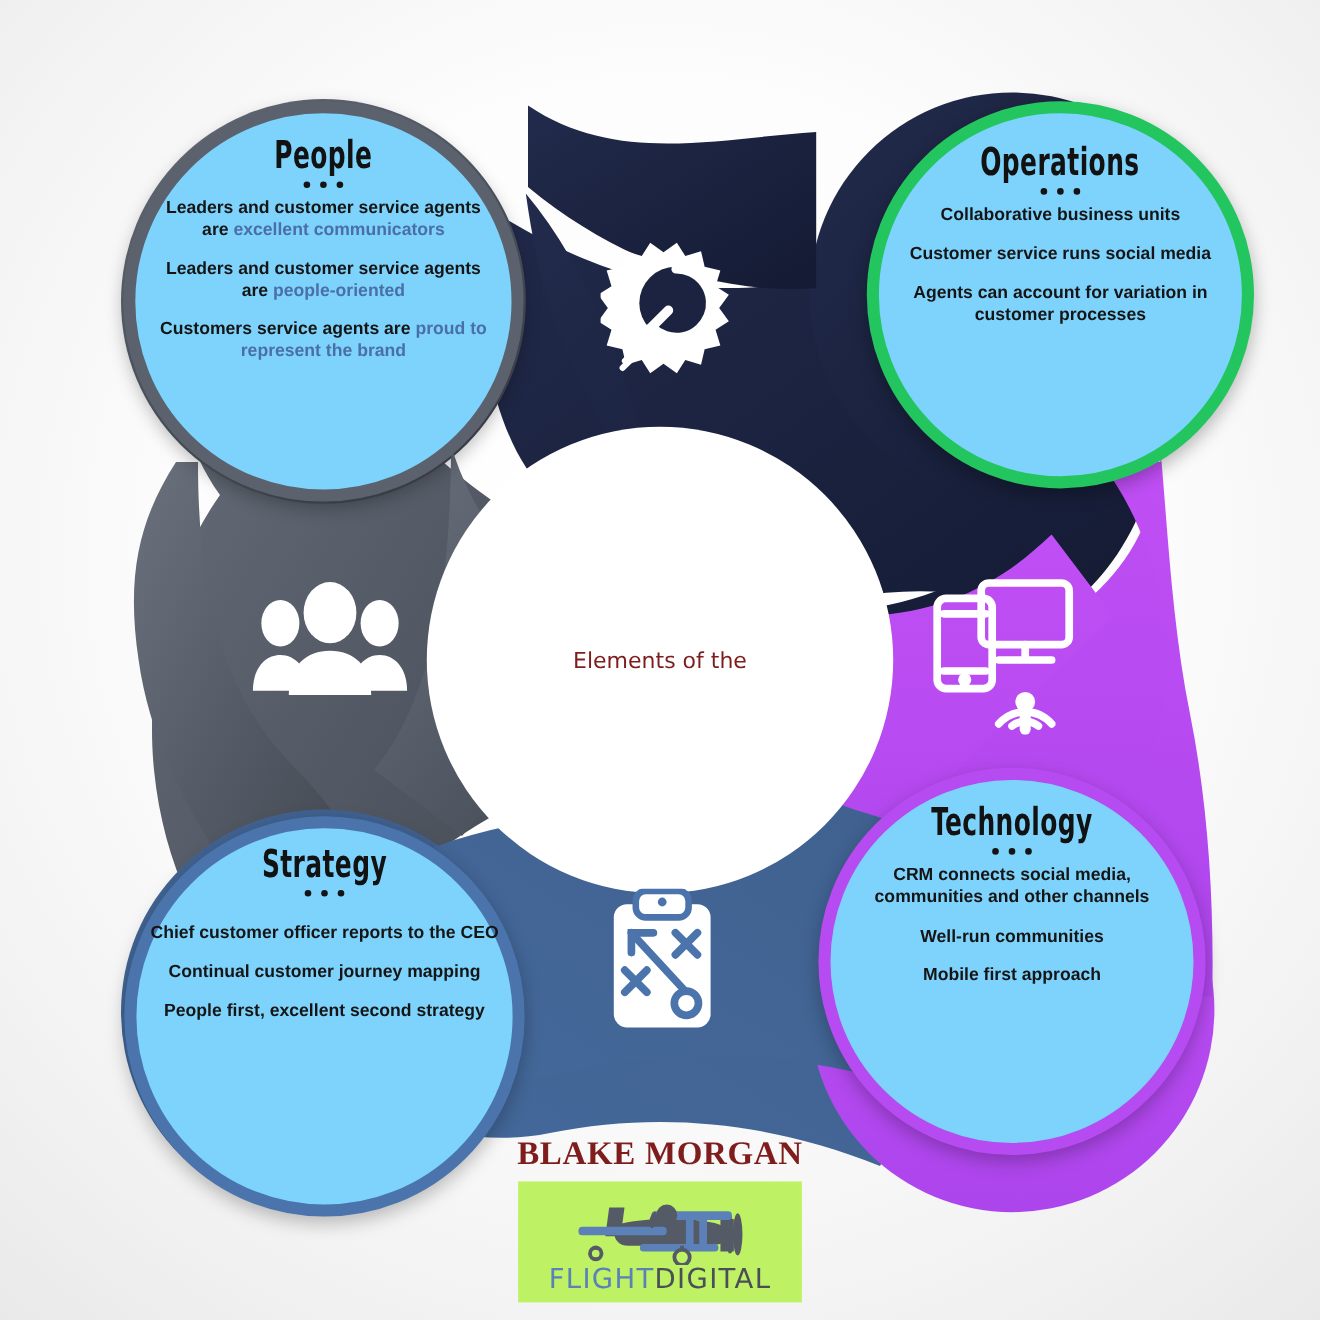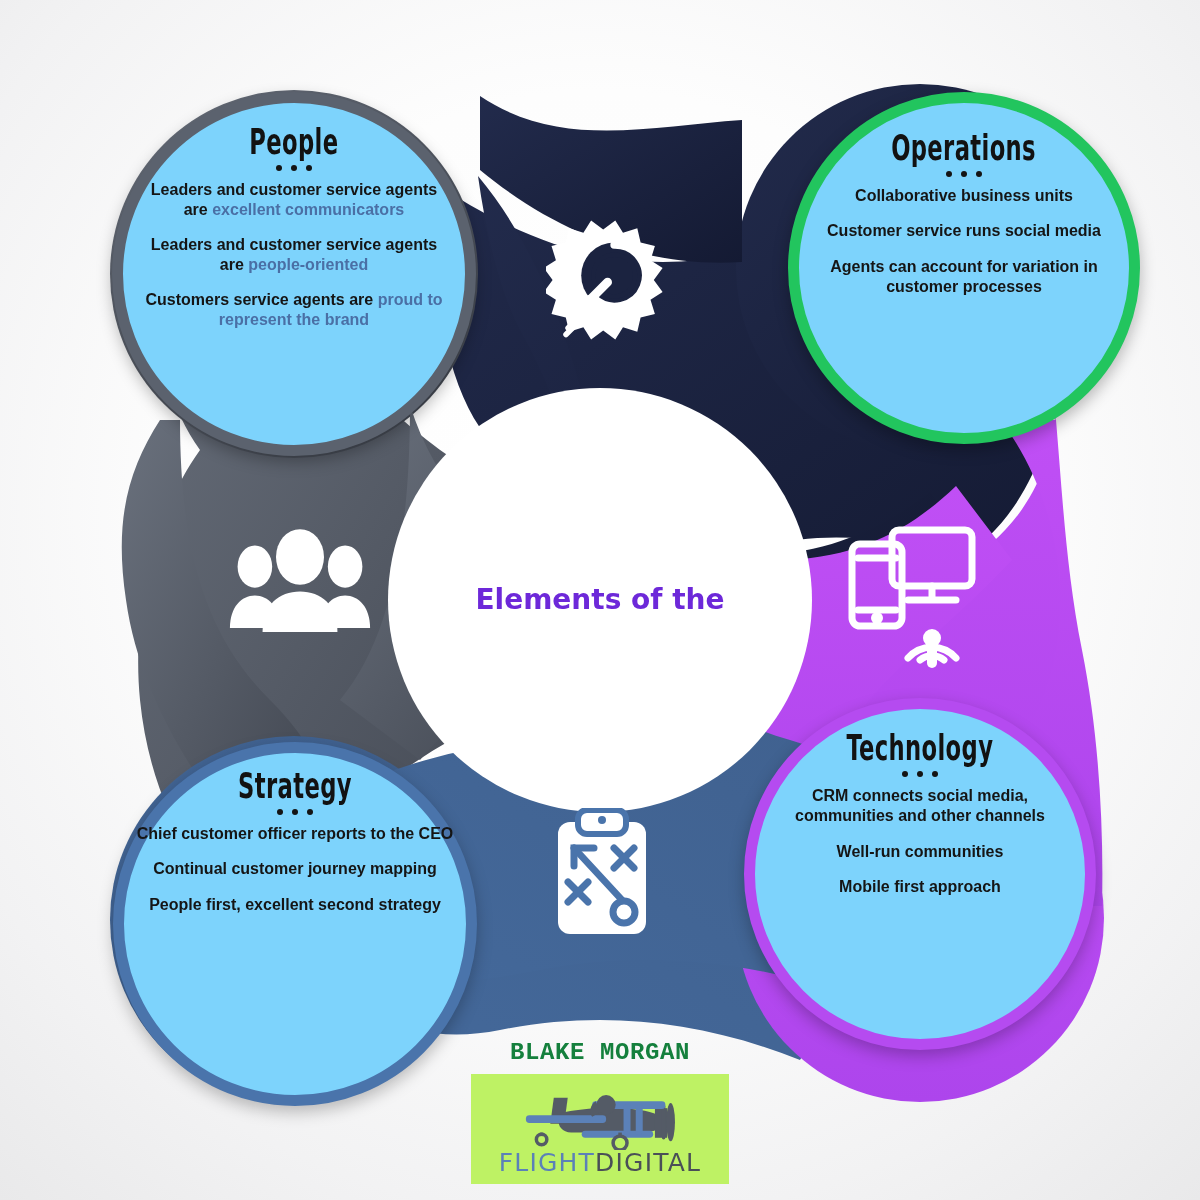--- a/index.html
+++ b/index.html
@@ -63,56 +63,56 @@
     font-family:Liberation Sans, sans-serif;
     font-weight:bold;
     color:#151515;
     font-size:16px;
     line-height:1.28;
     margin:0 0 15px 0;
   }
   .bullet em{font-style:normal;color:#4a6fa5;}
   #circle-operations .bullets{padding:0 14px;}
   #circle-technology .bullets{padding:0 16px;}
-  #circle-strategy .bullets{padding:0 12px;}
+  #circle-strategy .bullets{padding:0 12px;margin-top:15px;}
   #circle-people .bullets{padding:0 16px;}
   #circle-people .bullet{margin-bottom:14px;}
 
   
   #center-circle{
     position:absolute;left:388px;top:388px;width:424px;height:424px;
     border-radius:50%;background:#ffffff;z-index:7;
     display:flex;flex-direction:column;align-items:center;justify-content:center;
     text-align:center;
   }
   #center-kicker{
     font-family:"DejaVu Sans","Liberation Sans",sans-serif;
-    font-size:28px;color:#6d28d9;font-weight:bold;line-height:1.2;
+    font-size:20px;color:#7f1d1d;font-weight:normal;line-height:1.2;
   }
   #center-title{
     font-family:"DejaVu Sans","Liberation Sans",sans-serif;
     font-size:34px;font-weight:bold;color:#575e69;
     line-height:1.28;margin-top:9px;max-width:340px;
   }
 
   
   .icon-wrap{position:absolute;z-index:8;}
   #icon-gear     {left:546px; top:214px;  width:132px;height:132px;}
   #icon-people   {left:228px; top:526px;  width:144px;height:110px;}
   #icon-devices  {left:846px; top:520px;  width:136px;height:148px;}
   #icon-clipboard{left:552px; top:808px;  width:100px;height:132px;}
 
   
   #footer{
     position:absolute;left:0;right:0;bottom:16px;
     display:flex;flex-direction:column;align-items:center;z-index:9;
   }
   #author-name{
-    font-family:Liberation Mono, monospace;
-    font-weight:bold;font-size:24px;color:#15803d;letter-spacing:.6px;
+    font-family:Liberation Serif, serif;
+    font-weight:bold;font-size:30px;color:#7f1d1d;letter-spacing:.6px;
   }
   #logo-box{
     margin-top:8px;width:258px;height:110px;background:#bef264;
     display:flex;flex-direction:column;align-items:center;justify-content:center;
   }
   #logo-wordmark{
     font-family:"DejaVu Sans","Liberation Sans",sans-serif;
     font-size:25px;letter-spacing:1.2px;margin-top:-2px;
   }
   #logo-wordmark .w1{color:#5b81b8;}

